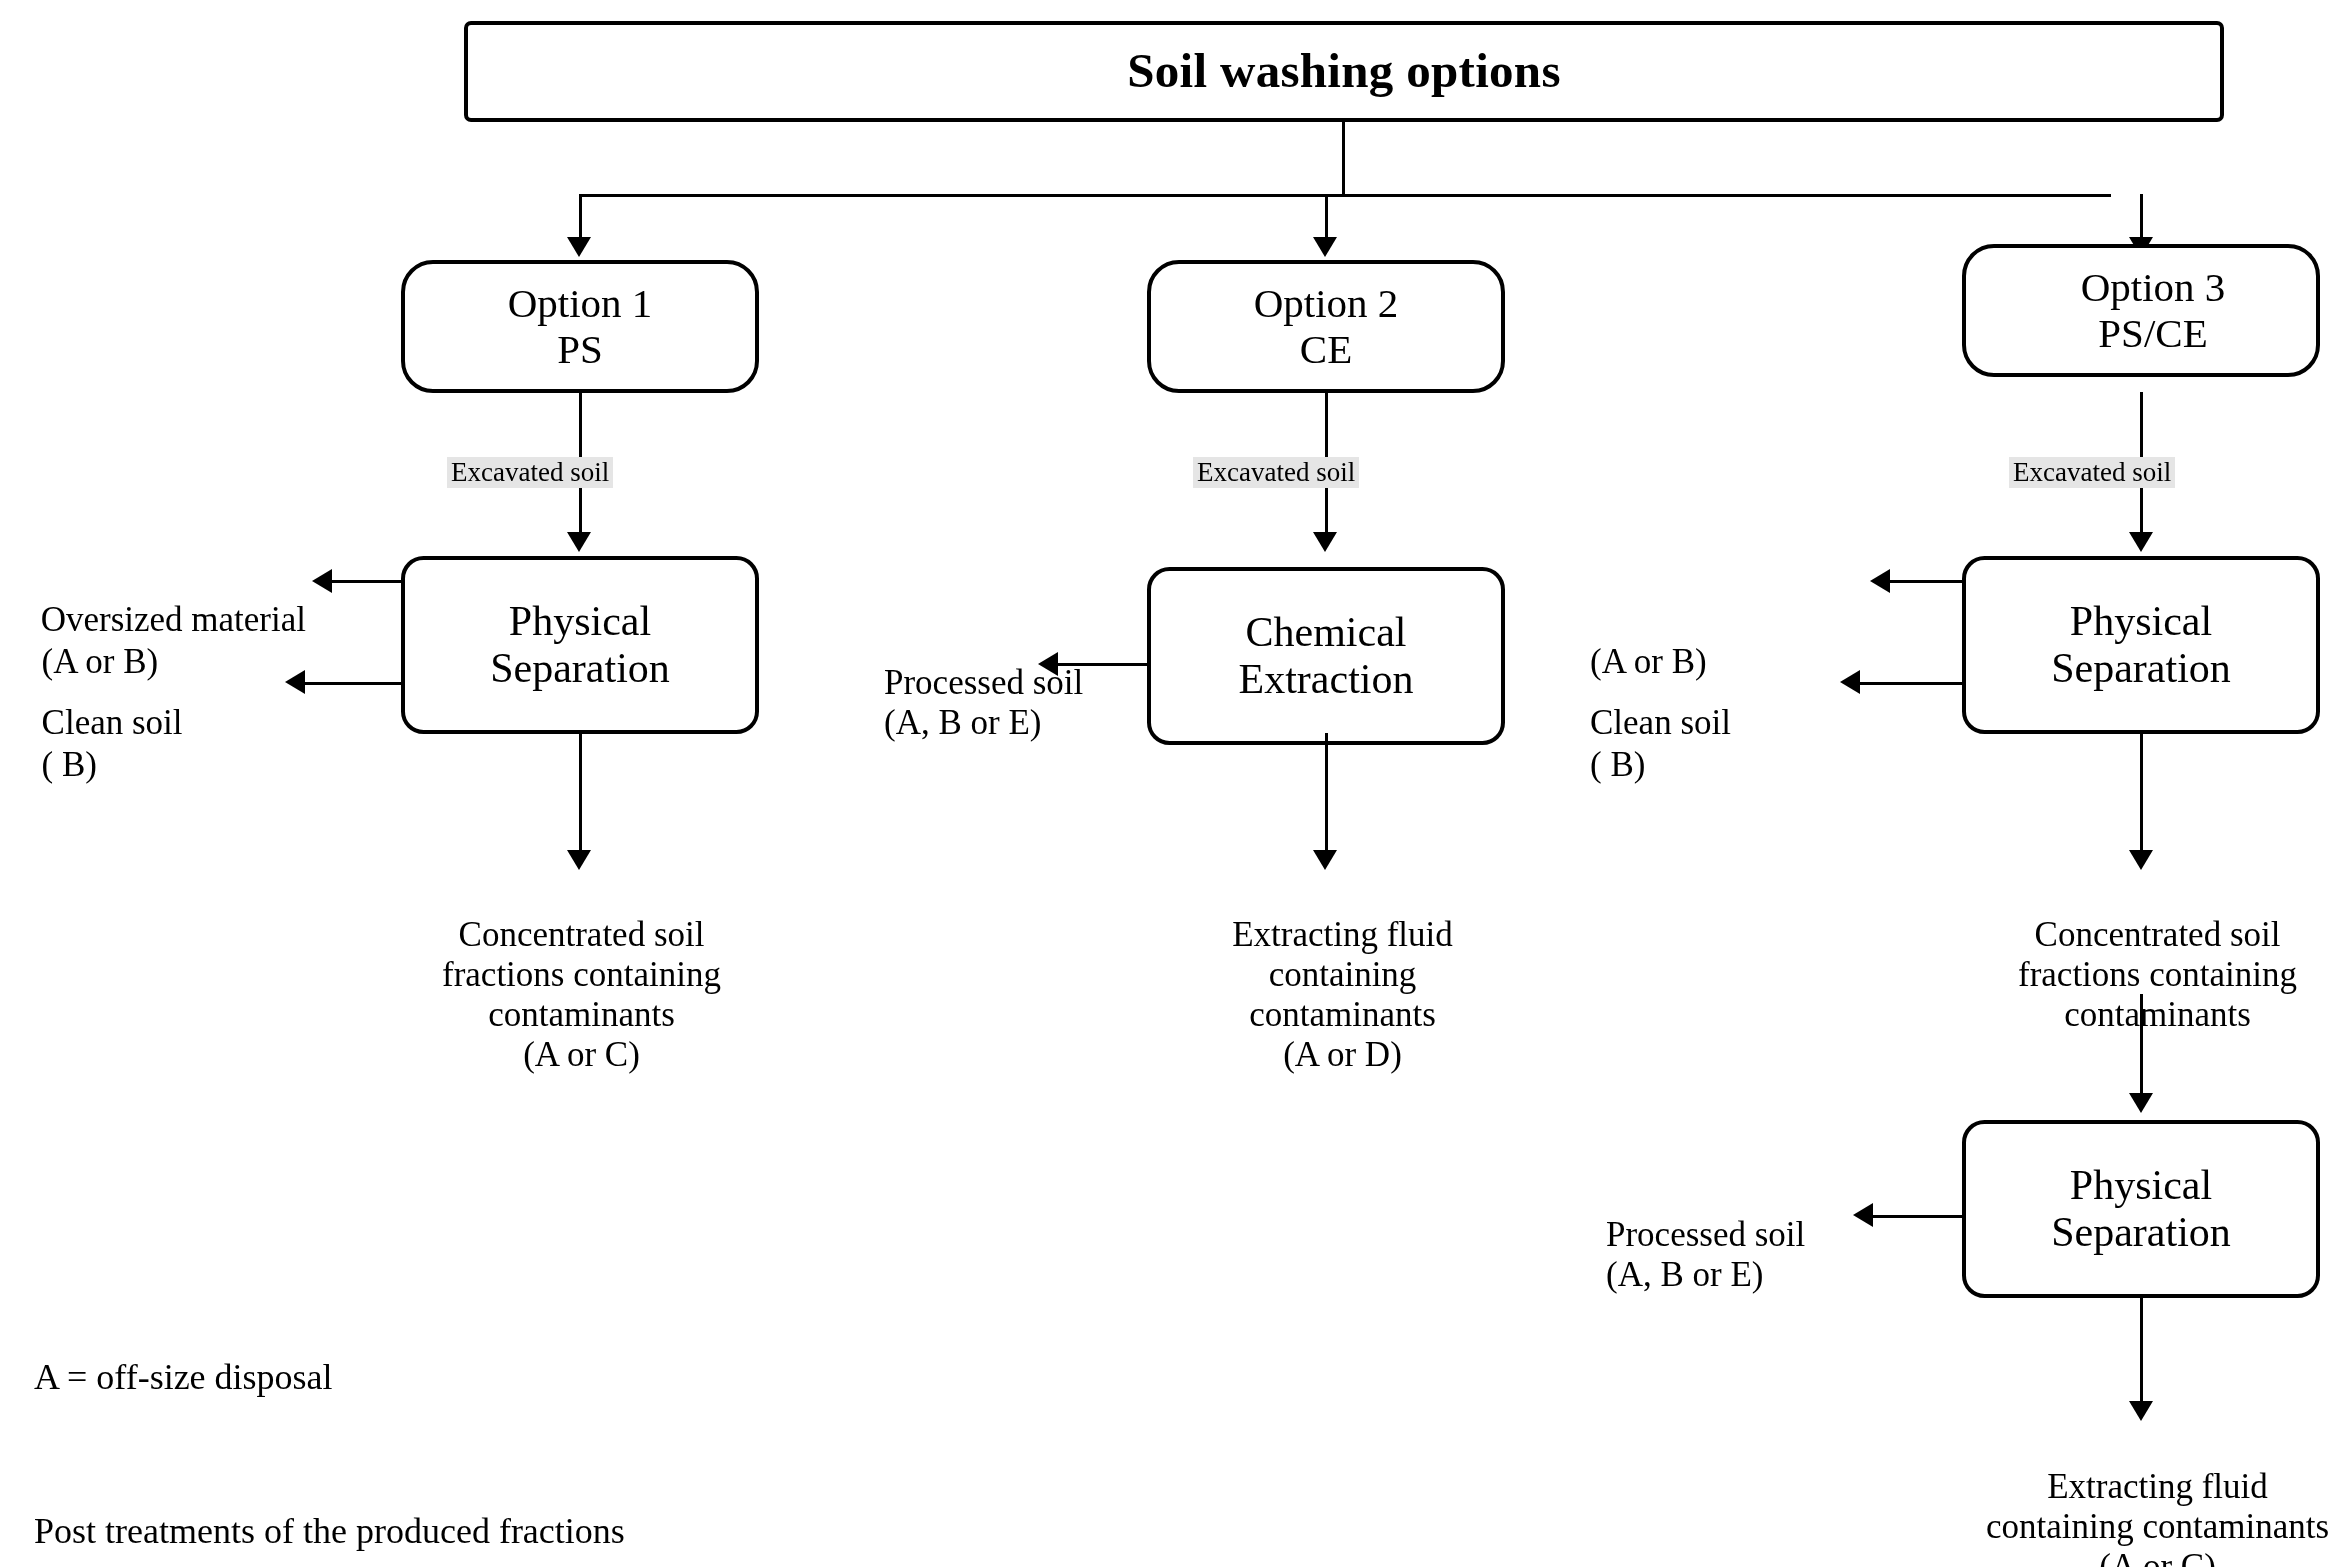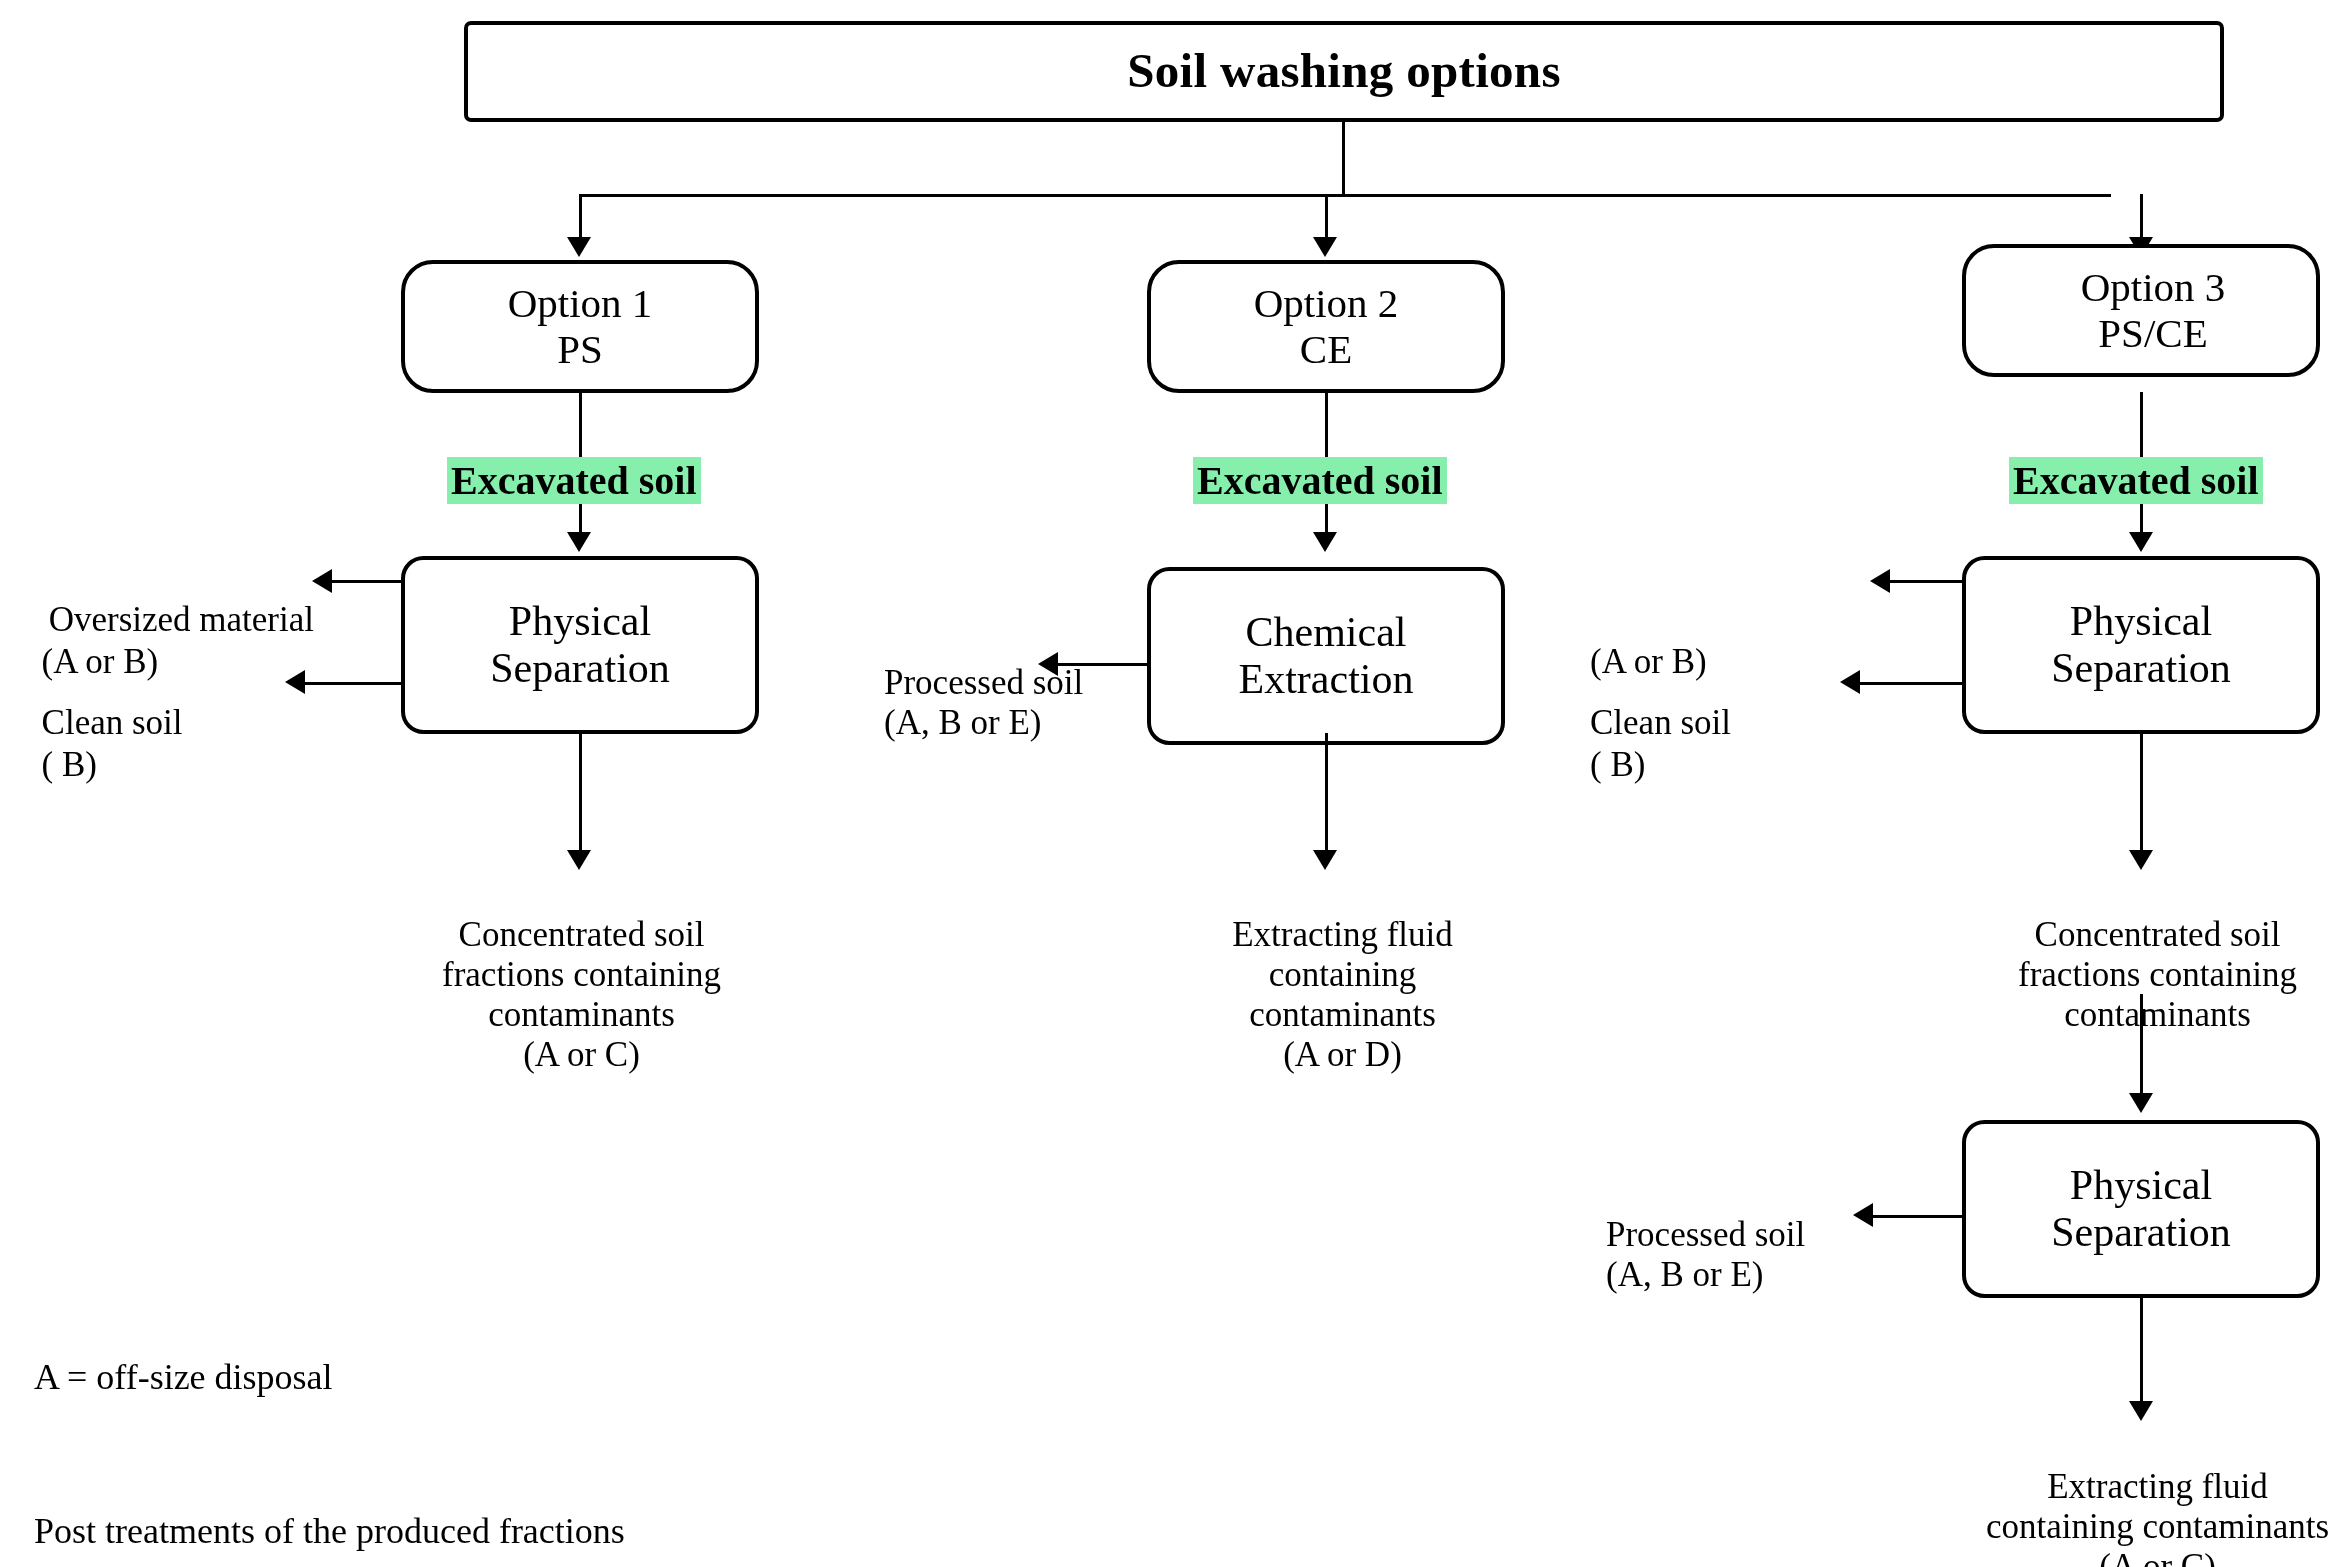--- a/index.html
+++ b/index.html
@@ -75,25 +75,24 @@
     position:absolute;
     font-size:35px;
     line-height:1.14;
     white-space:pre;
   }
   .lbl.center{text-align:center;}
   .lbl.right{text-align:right;}
   .lbl.left{text-align:left;}
   .edge-label{
     position:absolute;
-    font-size:40px;
-    background:#86efac;
+    font-size:27px;
+    background:#e5e5e5;
     padding:0 4px;
     white-space:nowrap;
-    font-weight:bold;
   }
   #legend{
     position:absolute;
     left:34px; top:1250px;
     font-size:36px;
     line-height:1.42;
     white-space:pre;
   }
   #legend .lgl{display:block;}
 </style>
@@ -151,21 +150,21 @@
     <span class="ln">Chemical</span>
     <span class="ln">Extraction</span>
   </div>
   <div class="box proc-box" id="proc-box-3">
     <span class="ln">Physical</span>
     <span class="ln">Separation</span>
   </div>
 
   <div class="hline" style="left:331px; top:580px; width:73px;"></div>
   <div class="arrow-left" style="left:312px; top:569px;"></div>
-  <div class="lbl right" style="left:12px; top:560px; width:302px;">
+  <div class="lbl right" style="left:4px; top:560px; width:302px;">
     <span class="ln">Oversized material</span>
   </div>
   <div class="lbl left" style="left:6.6px; top:602px;">
     <span class="ln">(A or B)</span>
   </div>
 
   <div class="hline" style="left:305px; top:682px; width:99px;"></div>
   <div class="arrow-left" style="left:285px; top:670px;"></div>
   <div class="lbl left" style="left:6.6px; top:663px;">
     <span class="ln">Clean soil</span>

